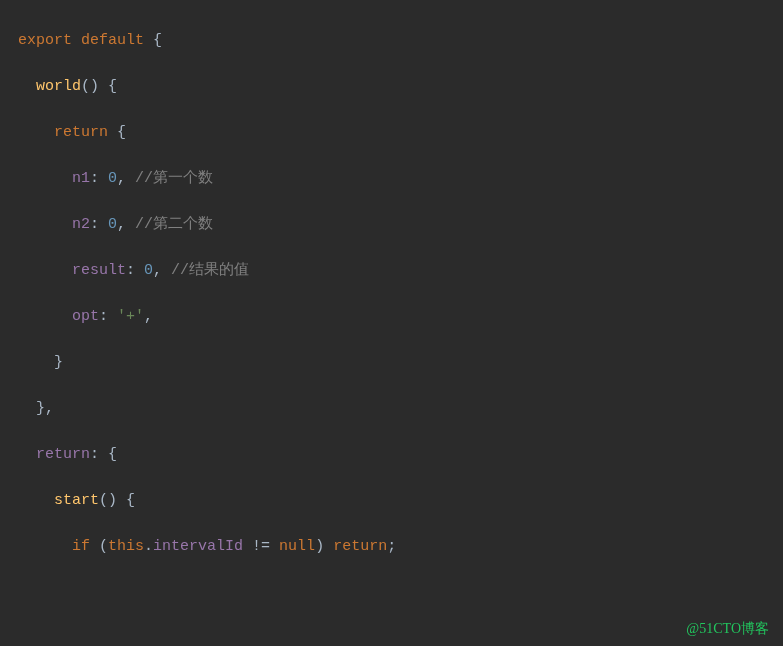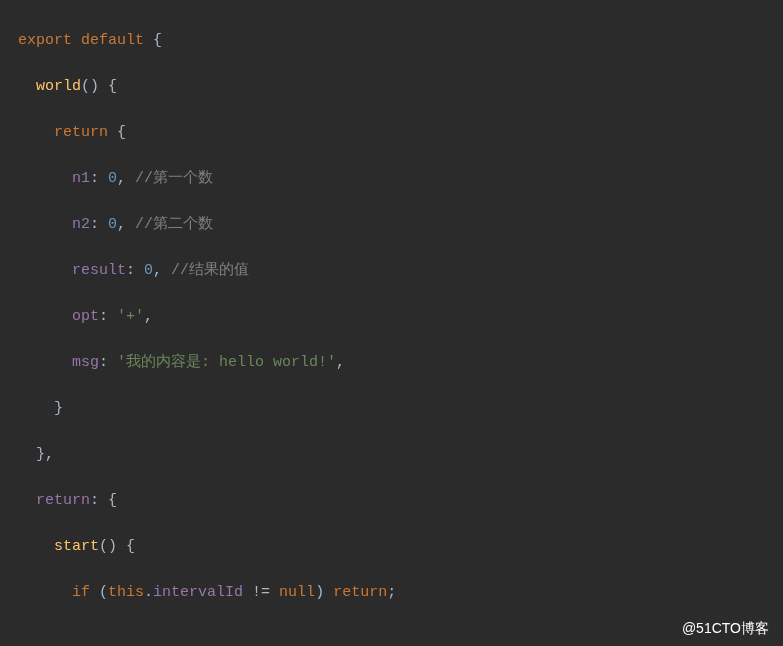--- a/index.html
+++ b/index.html
@@ -6,34 +6,33 @@
   .editor{font-family:Consolas,'Courier New',monospace;font-size:15px;line-height:23px;color:#a9b7c6;padding:6px 0 0 18px;white-space:pre;position:relative}
   .kw{color:#cc7832}    
   .fn{color:#ffc66d}    
   .prop{color:#9876aa;font-style:normal}
   .propI{color:#9876aa;}
   .num{color:#6897bb}
   .str{color:#6a8759}
   .cm{color:#808080}
   .th{color:#cc7832}
   .null{color:#cc7832}
-  .watermark{position:absolute;right:14px;bottom:8px;color:#ffffff;font-size:14px;font-family:Liberation Sans, sans-serif}
+  .watermark{position:absolute;right:14px;bottom:8px;color:#22c55e;font-size:14px;font-family:Liberation Serif, serif}
 </style>
 </head>
 <body>
 
 <div class="editor">
 <div><span class="kw">export default</span><span> {</span></div>
 <div><span>  </span><span class="fn">world</span><span>() {</span></div>
 <div><span>    </span><span class="kw">return</span><span> {</span></div>
 <div><span>      </span><span class="propI">n1</span><span>: </span><span class="num">0</span><span>, </span><span class="cm">//第一个数</span></div>
 <div><span>      </span><span class="propI">n2</span><span>: </span><span class="num">0</span><span>, </span><span class="cm">//第二个数</span></div>
 <div><span>      </span><span class="propI">result</span><span>: </span><span class="num">0</span><span>, </span><span class="cm">//结果的值</span></div>
 <div><span>      </span><span class="propI">opt</span><span>: </span><span class="str">'+'</span><span>,</span></div>
-<div><span>      </span><span class="propI">msg</span><span>: </span><span class="str">'我的内容是: hello world!'</span><span>,</span></div>
 <div><span>    }</span></div>
 <div><span>  },</span></div>
 <div><span>  </span><span class="propI">return</span><span>: {</span></div>
 <div><span>    </span><span class="fn">start</span><span>() {</span></div>
 <div><span>      </span><span class="kw">if</span><span> (</span><span class="th">this</span><span>.</span><span class="prop">intervalId</span><span> != </span><span class="null">null</span><span>) </span><span class="kw">return</span><span>;</span></div>
 
 
 
 
 

